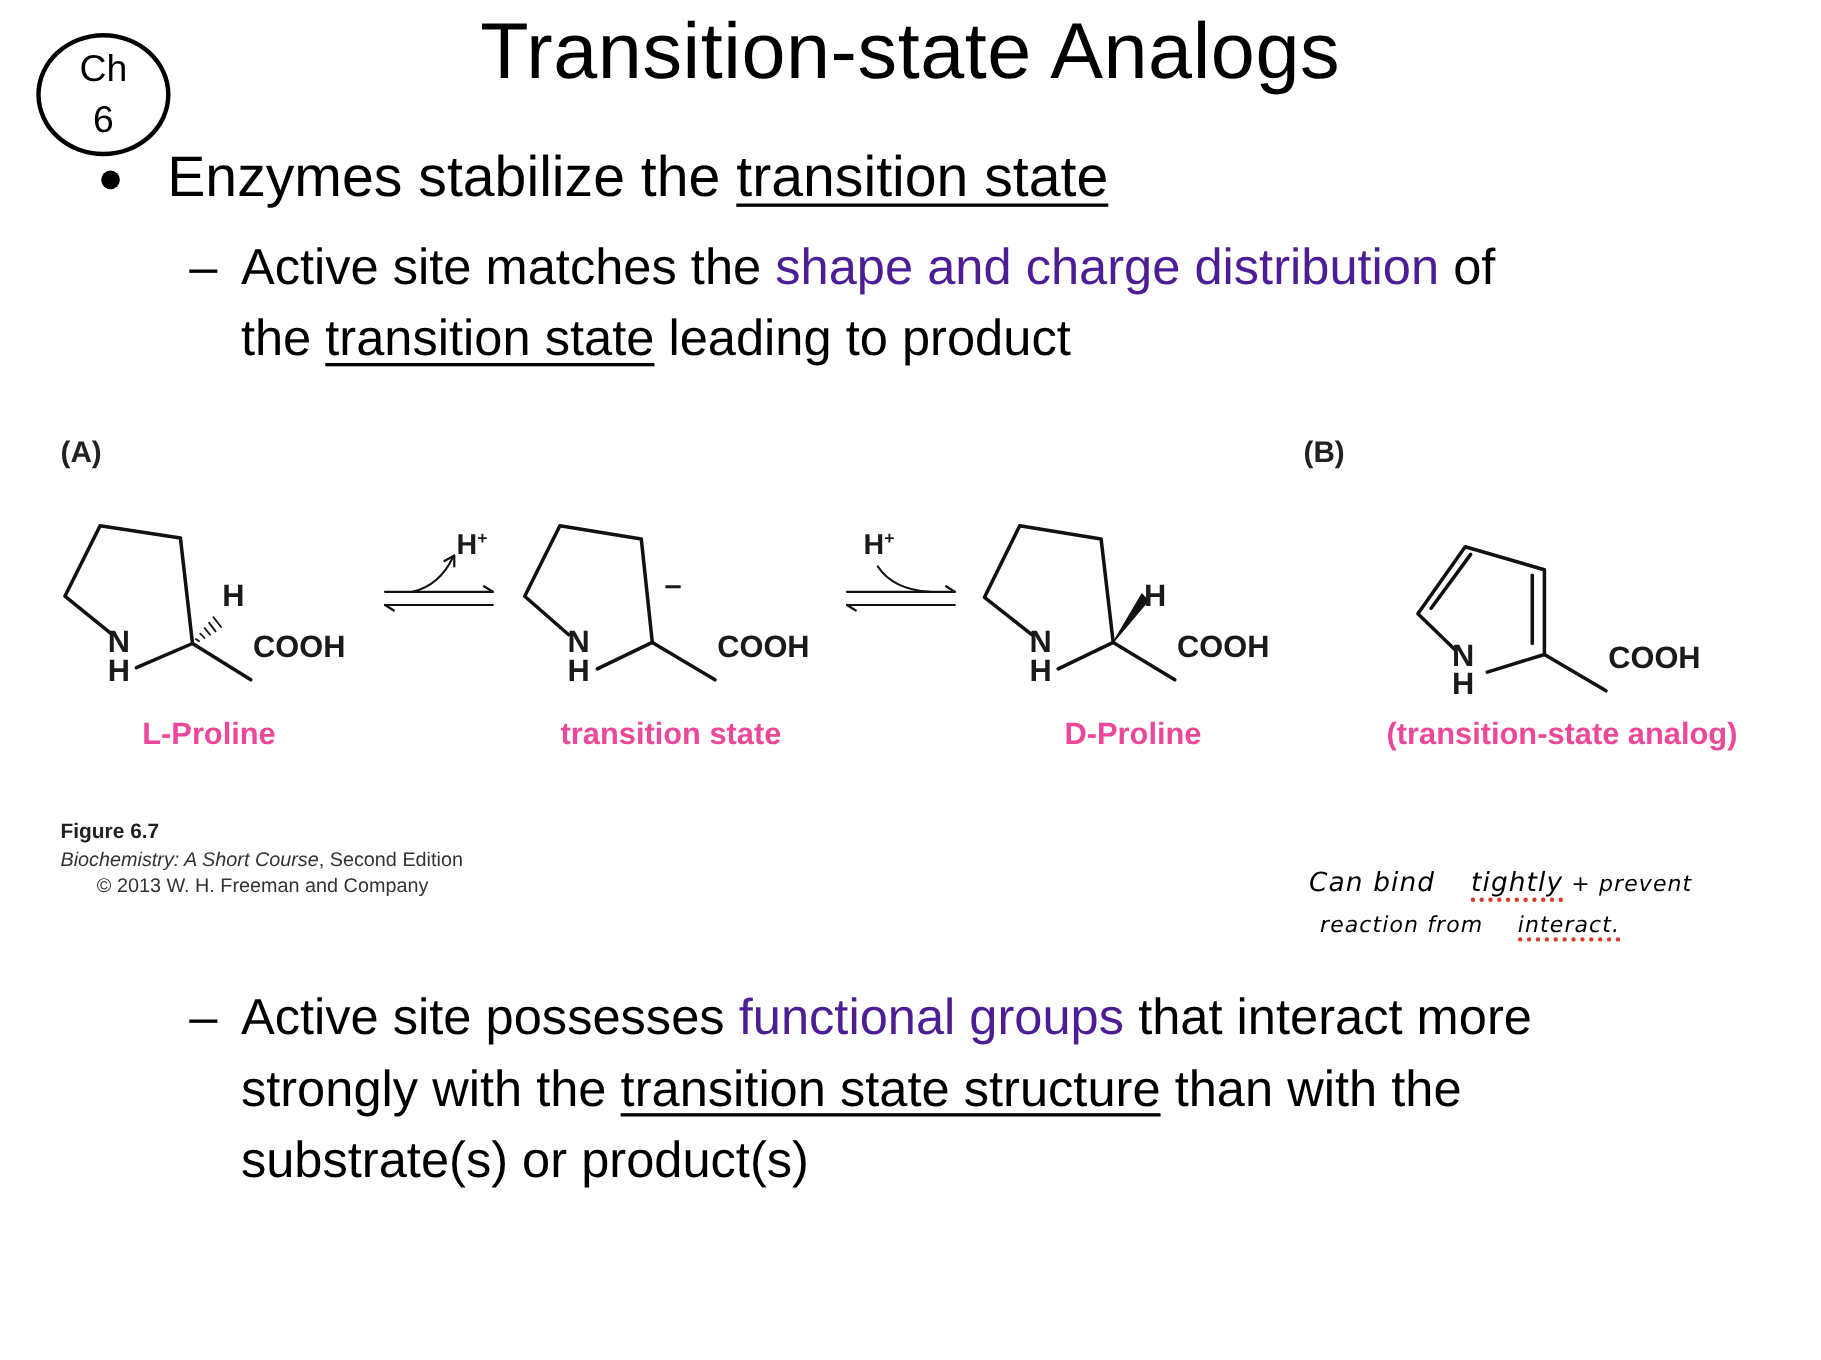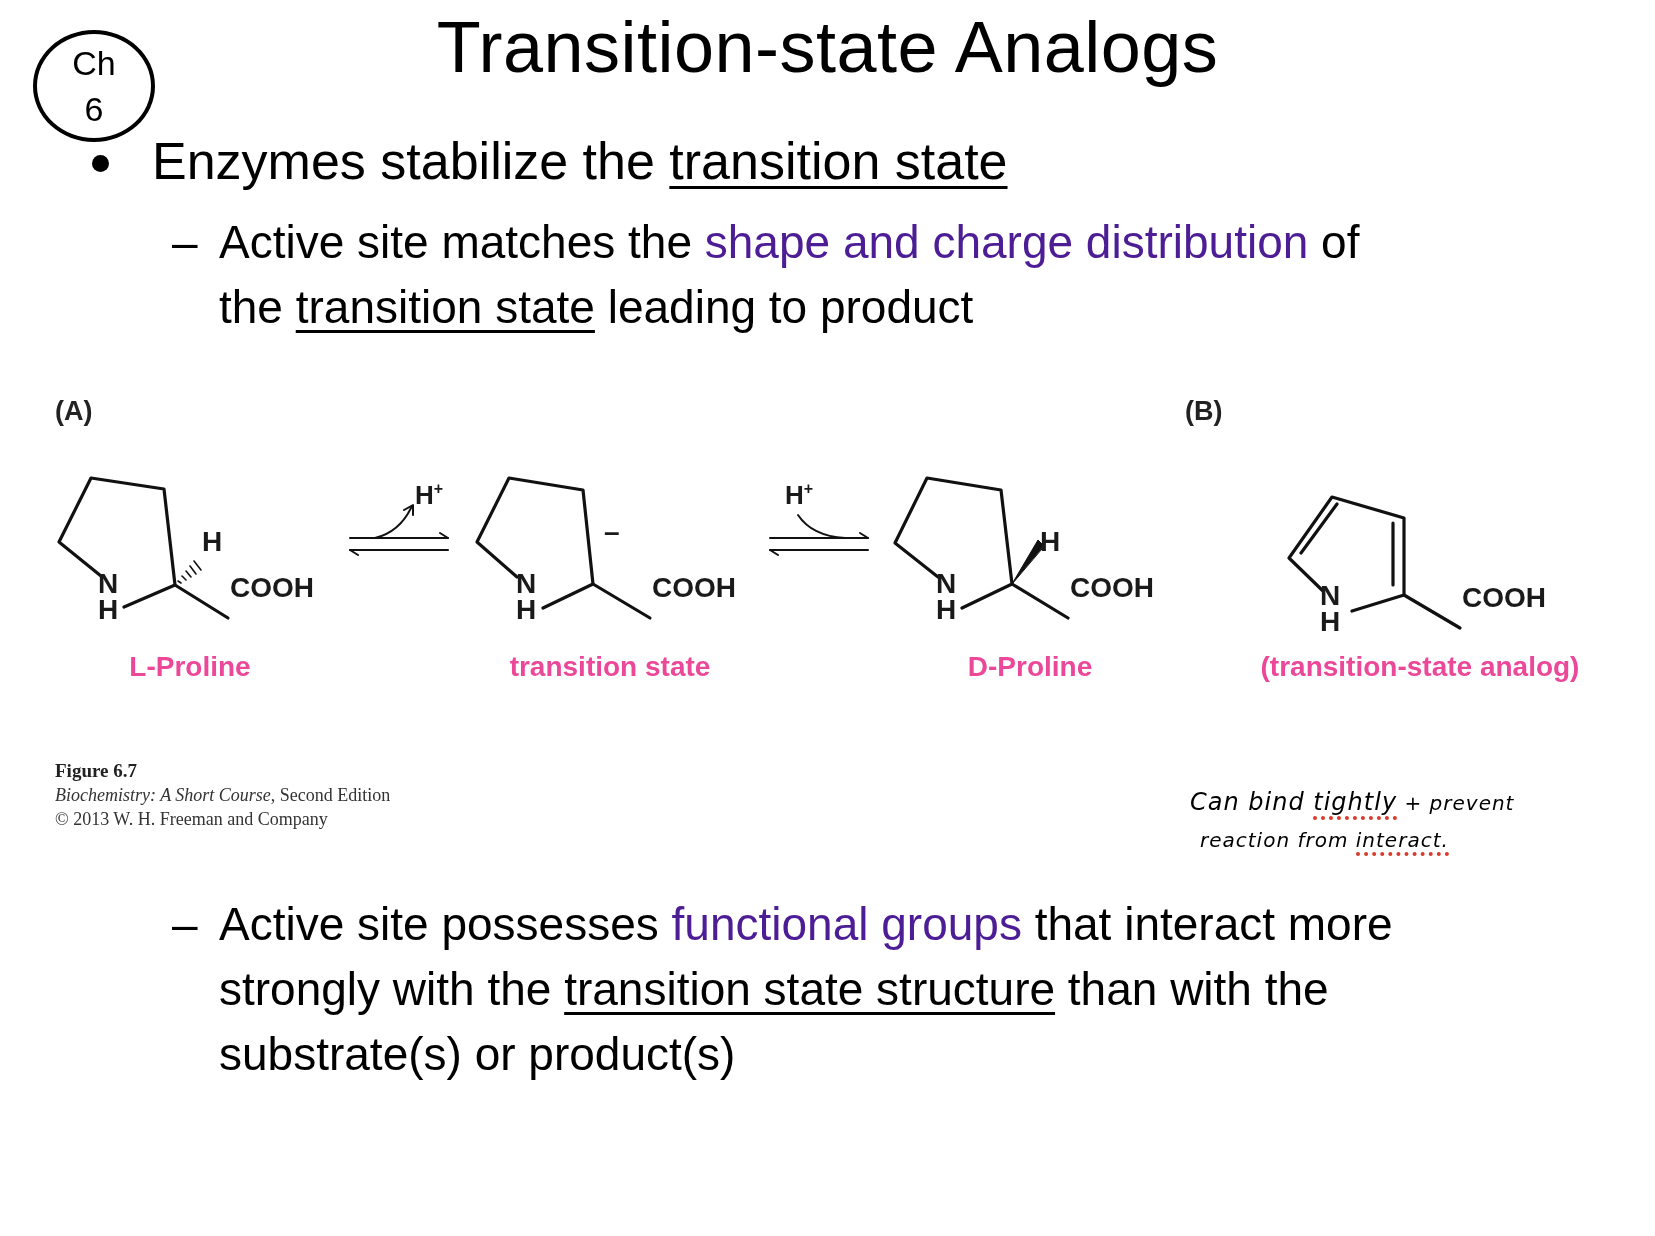--- a/index.html
+++ b/index.html
@@ -17,21 +17,21 @@
   .l2 .text { position: absolute; left: 47px; top: 0; }
   .accent { color: #4c1d95; }
   u { text-decoration: underline; text-decoration-thickness: 3px; text-underline-offset: 7px; }
   .fig-label { font-weight: bold; font-size: 27px; color: #222; }
   .chem { font-weight: bold; font-size: 28px; color: #1a1a1a; }
   .name { font-weight: bold; font-size: 28px; color: #ec4899; text-align: center; line-height: 38px; white-space: nowrap; }
   .sc { font-variant: small-caps; }
   .cap1 { font-weight: bold; font-size: 19px; color: #222; }
   .cap2 { font-size: 18px; color: #333; white-space: nowrap; }
   .hand { font-family: "DejaVu Sans", sans-serif; font-size: 24px; color: #000; font-style: italic; white-space: nowrap; letter-spacing: 1px; }
-  .dotted { border-bottom: 4px dotted #d93a2b; }
+  .dotted { border-bottom: 4px dotted #d93a2b; margin-left: 24px; }
   svg { position: absolute; left: 0; top: 0; }
 </style>
 </head>
 <body>
 
 <div class="abs title">Transition-state Analogs</div>
 
 <div class="abs badge">
   <span>Ch</span>
   <span>6</span>
@@ -128,24 +128,24 @@
   <div class="abs name" style="left:470px;top:268px;width:280px;">
     <div>transition state</div>
   </div>
   <div class="abs name" style="left:945px;top:268px;width:170px;">
     <span class="sc">D</span><span>-Proline</span>
   </div>
   <div class="abs name" style="left:1220px;top:268px;width:400px;">
     <div>(transition-state analog)</div>
   </div>
 
-  <div class="abs" style="left:55px;top:380px;font-family:Liberation Serif, serif;">
+  <div class="abs" style="left:55px;top:366px;">
     <div class="cap1">Figure 6.7</div>
     <div class="cap2" style="margin-top:3px;"><i>Biochemistry: A Short Course</i><span>, Second Edition</span></div>
-    <div class="cap2" style="margin-top:3px;">© 2013 W. H. Freeman and Company</div>
+    <div class="cap2" style="margin-top:3px;margin-left:33px;">© 2013 W. H. Freeman and Company</div>
   </div>
 
   <div class="abs hand" style="left:1190px;top:408px;">
     <span>Can bind </span><span class="dotted">tightly</span><span style="font-size:20px;"> + prevent</span>
   </div>
   <div class="abs hand" style="left:1200px;top:448px;font-size:20px;">
     <span>reaction from </span><span class="dotted">interact.</span>
   </div>
 </div>
 

